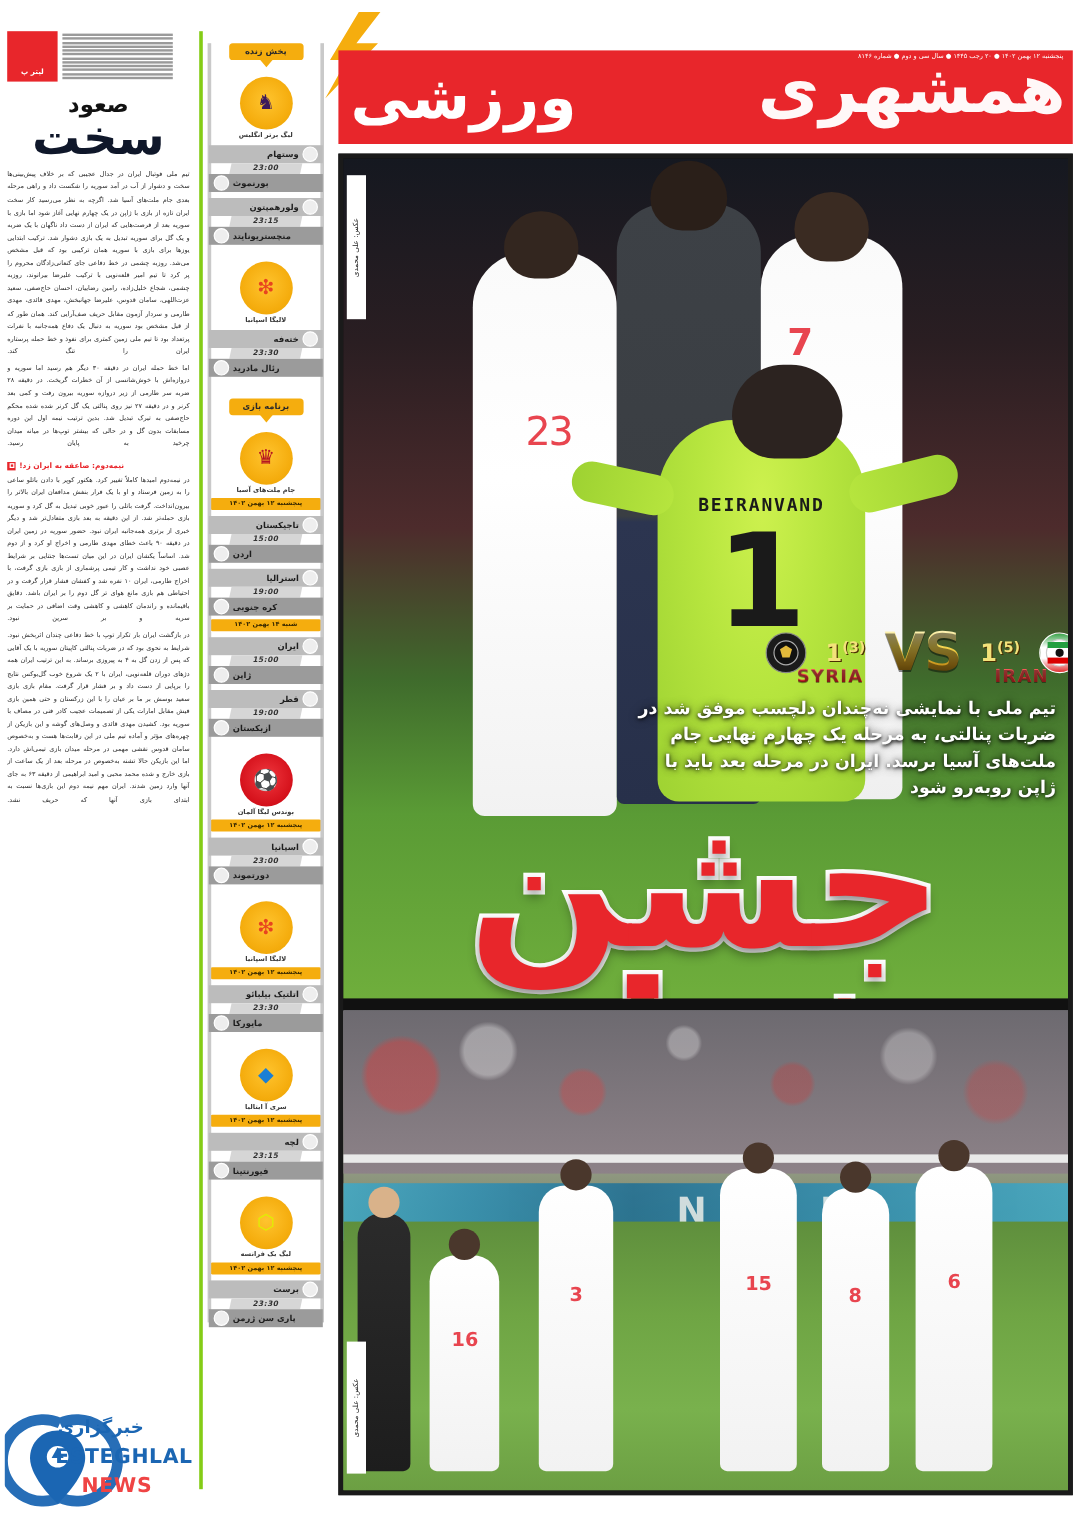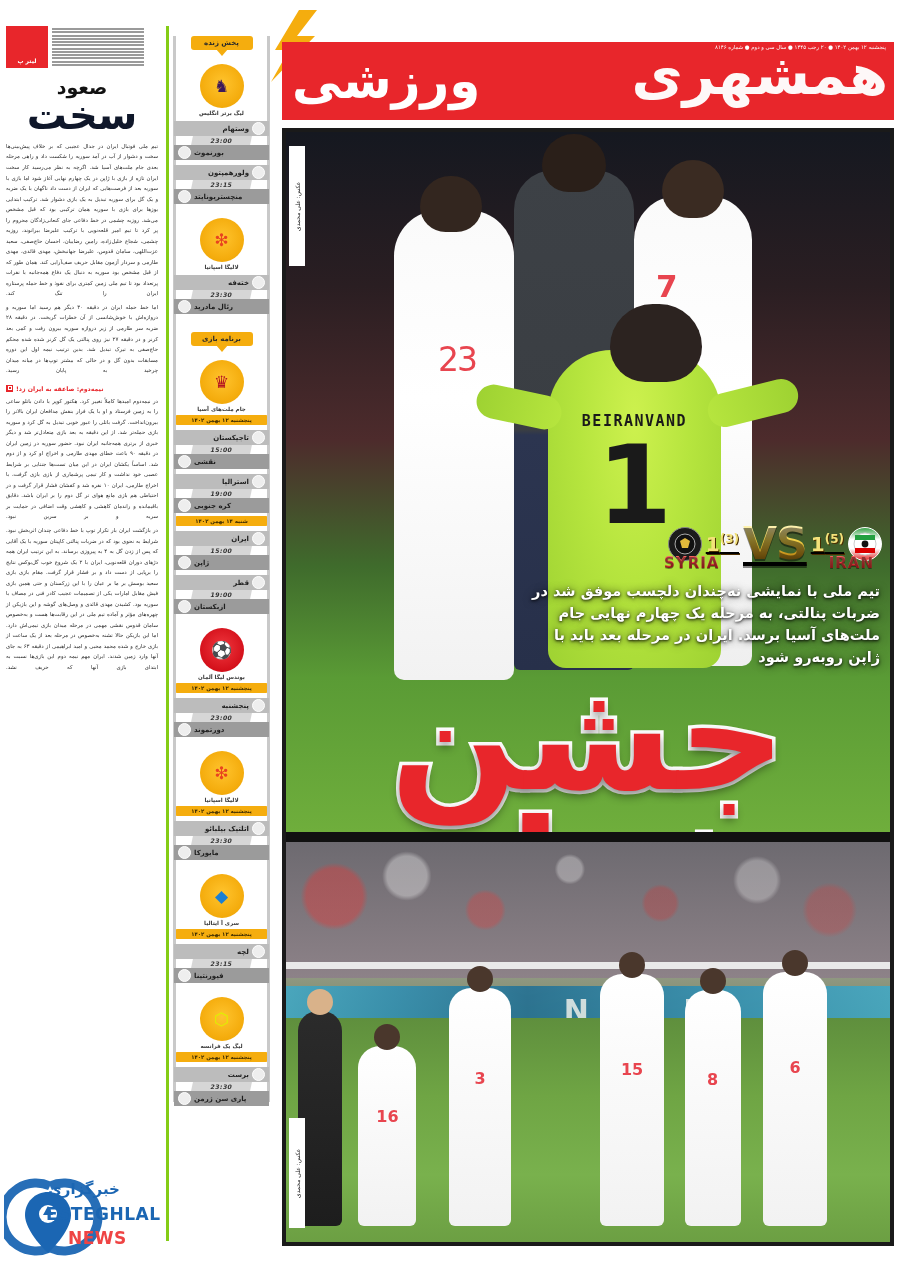--- a/index.html
+++ b/index.html
@@ -190,21 +190,21 @@
     font-size:15px; font-weight:bold; letter-spacing:1.5px; font-family:"DejaVu Sans Mono", monospace; }
   .gk .gknum { position:absolute; left:0; right:0; top:82px; text-align:center; color:#1a1a1a;
     font-size:108px; font-weight:bold; line-height:1; font-family:"DejaVu Sans", sans-serif; }
   .gk .arm-l { position:absolute; left:-72px; top:40px; width:86px; height:34px; border-radius:17px;
     background:linear-gradient(90deg,#9ed232,#b6e53e); transform:rotate(12deg); }
   .gk .arm-r { position:absolute; right:-78px; top:36px; width:92px; height:34px; border-radius:17px;
     background:linear-gradient(270deg,#9ed232,#b6e53e); transform:rotate(-14deg); }
 
   
   .vs-block { position:absolute; right:8px; top:392px; width:226px; text-align:center; direction:ltr; }
-  .vs-row { display:flex; align-items:center; justify-content:flex-end; gap:4px;text-decoration:underline; }
+  .vs-row { display:flex; align-items:center; justify-content:center; gap:16px; }
   .crest-ir, .crest-sy {
     width:34px; height:34px; border-radius:50%; flex:none;
     display:flex; align-items:center; justify-content:center; font-size:8px; color:#fff; font-weight:bold;
   }
   .crest-ir { background:linear-gradient(180deg,#3aa34a 0%,#fff 36%,#fff 64%,#e03030 100%); border:1px solid #fff; }
   .crest-sy { background:#1b1b1b; border:1px solid #888; }
   .score-l, .score-r { color:#f3e27a; font-size:20px; font-weight:bold; text-shadow:1px 1px 0 #4a2d00; }
   .score-l sup, .score-r sup { font-size:12px; }
   .vs-word {
     font-size:44px; font-weight:bold; line-height:.9;
@@ -360,21 +360,21 @@
             <div class="league-name">جام ملت‌های آسیا</div>
           </div>
           <div class="date-strip">پنجشنبه ۱۲ بهمن ۱۴۰۲</div>
           <div class="match">
             <div class="team-row tr-right">
               <span class="crest"></span>
               <span class="tname">تاجیکستان</span>
             </div>
             <div class="time-chip">15:00</div>
             <div class="team-row dark tr-left">
-              <span class="tname">نقشی</span>
+              <span class="tname">اردن</span>
               <span class="crest"></span>
             </div>
           </div>
           <div class="match">
             <div class="team-row tr-right">
               <span class="crest"></span>
               <span class="tname">استرالیا</span>
             </div>
             <div class="time-chip">19:00</div>
             <div class="team-row dark tr-left">
@@ -406,21 +406,21 @@
             </div>
           </div>
           <div class="league-block">
             <div class="league-logo ll-bundes">⚽</div>
             <div class="league-name">بوندس لیگا آلمان</div>
           </div>
           <div class="date-strip">پنجشنبه ۱۲ بهمن ۱۴۰۲</div>
           <div class="match">
             <div class="team-row tr-right">
               <span class="crest"></span>
-              <span class="tname">پنجشنبه</span>
+              <span class="tname">اسپانیا</span>
             </div>
             <div class="time-chip">23:00</div>
             <div class="team-row dark tr-left">
               <span class="tname">دورتموند</span>
               <span class="crest"></span>
             </div>
           </div>
           <div class="league-block">
             <div class="league-logo ll-laliga">❇</div>
             <div class="league-name">لالیگا اسپانیا</div>

